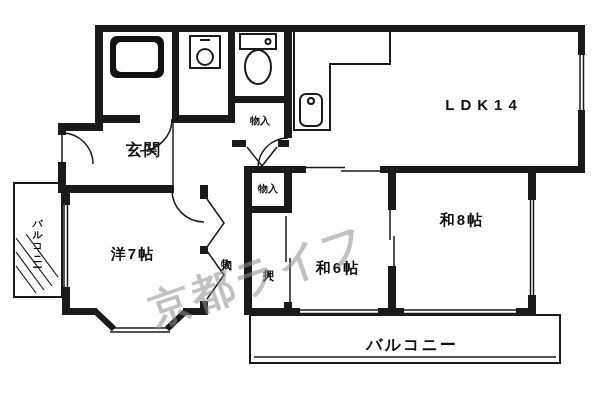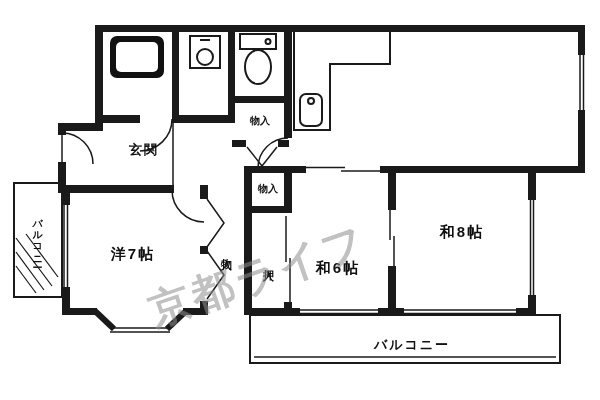--- a/index.html
+++ b/index.html
@@ -3,21 +3,21 @@
 <meta charset="utf-8">
 <style>
   html,body{margin:0;padding:0;background:#fff;}
   #stage{position:relative;width:600px;height:400px;background:#ffffff;overflow:hidden;
          font-family:"Liberation Sans","DejaVu Sans",sans-serif;}
   #plan{position:absolute;left:0;top:0;}
   .label{position:absolute;color:#111;transform:translate(-50%,-50%);white-space:nowrap;
          font-weight:bold;letter-spacing:2px;}
   .label.v{writing-mode:vertical-rl;text-orientation:upright;letter-spacing:1px;}
   .s15{font-size:15px;}
-  .s13{font-size:13px;}
+  .s13{font-size:16px;}
   .s11{font-size:11px;}
   .s10{font-size:10px;letter-spacing:0;}
   .ldk{letter-spacing:6px;font-size:15px;}
   .watermark{position:absolute;left:258px;top:276px;
              transform:translate(-50%,-50%) rotate(-19deg);
              font-size:42px;font-weight:bold;color:#8f8f8f;opacity:.55;
              letter-spacing:3px;pointer-events:none;}
 </style>
 </head>
 <body>
@@ -148,34 +148,35 @@
   </g>
   <g stroke="#1a1a1a" fill="none" stroke-width="2">
     <path d="M294,32 L294,130 L330,130 L330,64 L390,64 L390,32"></path>
     <rect x="300" y="94" width="22" height="32" rx="6"></rect>
     <circle cx="311" cy="101" r="3"></circle>
   </g>
 </svg>
 
 <div class="label s13" style="left:144px;top:150px;">玄関</div>
 
+<div class="label ldk" style="left:484px;top:104px;">LDK14</div>
 
 <div class="label s10" style="left:260px;top:121px;">物入</div>
 
 <div class="label s10" style="left:268px;top:189px;">物入</div>
 
 <div class="label s15" style="left:133px;top:254px;">洋7帖</div>
 
 <div class="label v s11" style="left:226px;top:250px;">物入</div>
 
 <div class="label v s11" style="left:268px;top:261px;">押入</div>
 
 <div class="label s15" style="left:338px;top:240px;margin-top:28px;">和6帖</div>
 
-<div class="label s15" style="left:462px;top:232px;text-align:right;">和8帖</div>
+<div class="label s15" style="left:462px;top:220px;text-align:right;">和8帖</div>
 
 <div class="label v s10" style="left:37px;top:237px;">バルコニー</div>
 
 <div class="label s13" style="left:412px;top:345px;">バルコニー</div>
 
 <div class="watermark">京都ライフ</div>
 
 </div>
 
 </body></html>

